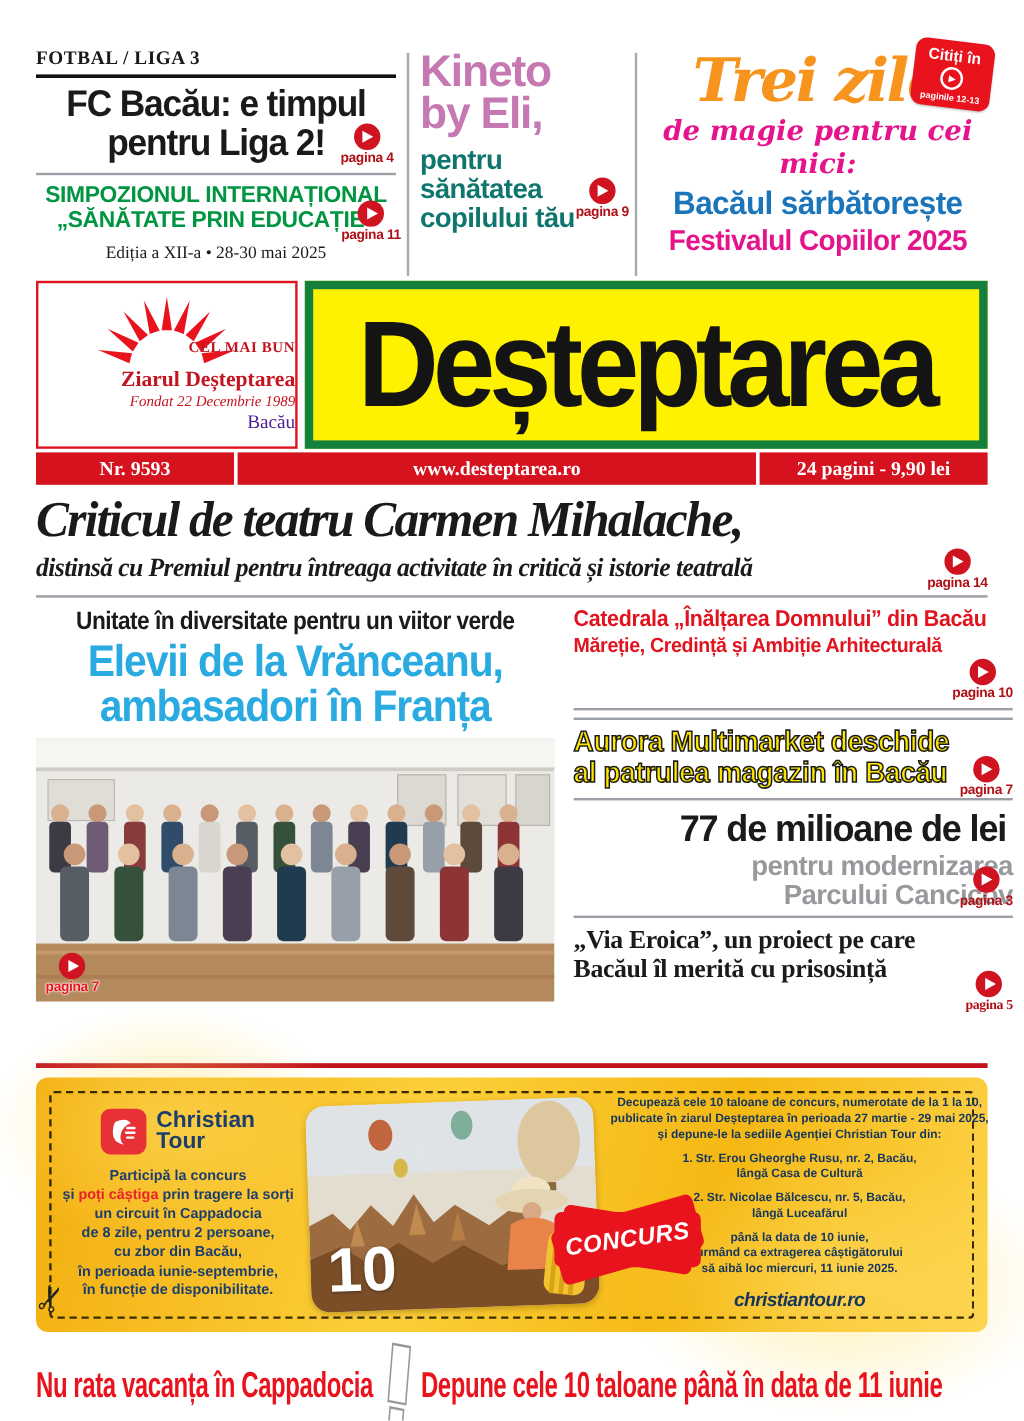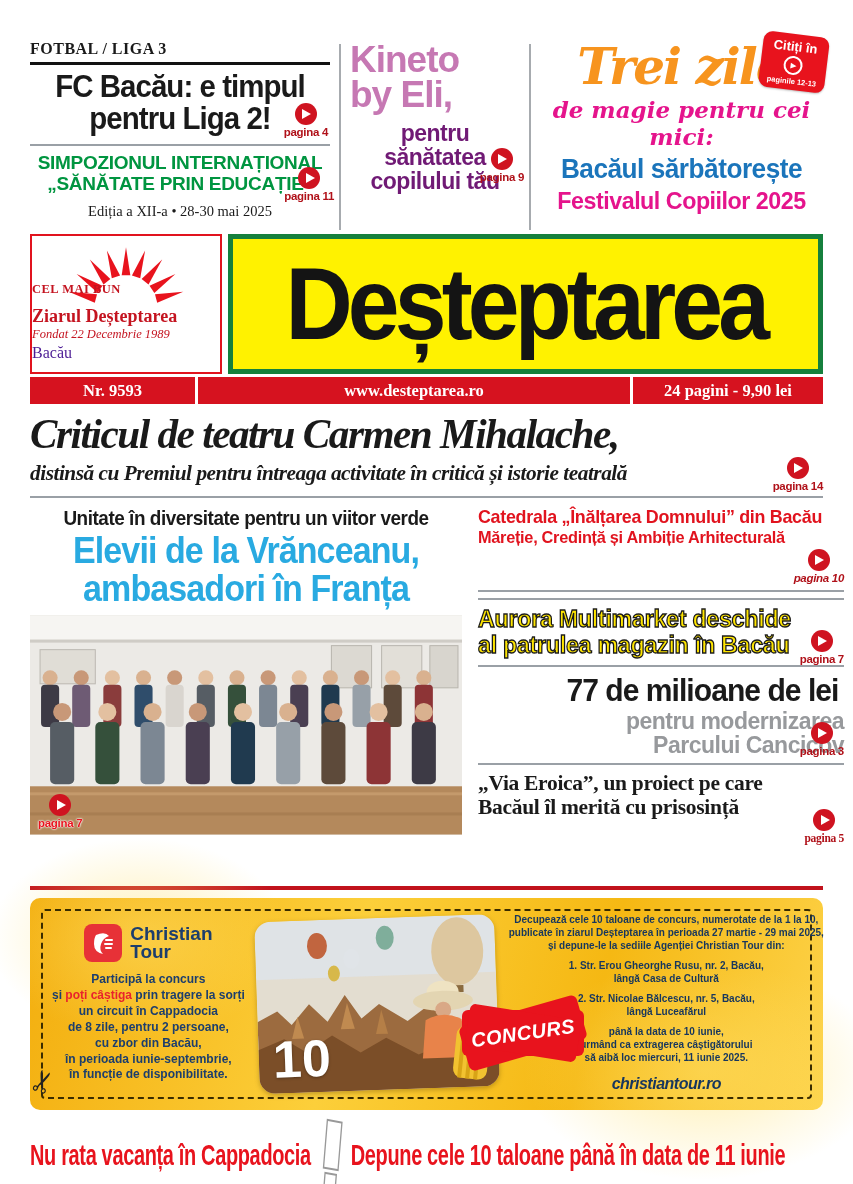--- a/index.html
+++ b/index.html
@@ -18,41 +18,41 @@
   .kicker1{font-family:"Liberation Serif",serif;font-weight:700;font-size:16px;letter-spacing:.5px;border-bottom:3px solid #111;padding-bottom:4px;}
   .fcb{position:relative;text-align:center;padding-top:6px;}
   .fcb .h{font-size:31px;font-weight:800;letter-spacing:-1px;line-height:1.02;transform:scaleX(.95);}
   .fcb .badge{position:absolute;right:2px;bottom:-4px;}
   .hr-gray{border-top:2px solid #9aa0a6;margin:10px 0 6px 0;}
   .greenblk{position:relative;text-align:center;color:#009540;font-weight:800;font-size:19px;line-height:1.12;letter-spacing:-.3px;}
   .greenblk .badge{position:absolute;right:-4px;bottom:-8px;}
   .ednote{font-family:"Liberation Serif",serif;font-size:14.5px;text-align:center;margin-top:8px;}
   .tcol2{width:170px;position:relative;padding-top:2px;}
   .kineto{color:#c678b3;font-weight:800;font-size:37px;line-height:.95;letter-spacing:-1px;}
-  .kinsub{color:#701a75;font-weight:800;font-size:23px;line-height:1.04;margin-top:10px;letter-spacing:-.5px;text-align:center;}
+  .kinsub{color:#0f766e;font-weight:800;font-size:23px;line-height:1.04;margin-top:10px;letter-spacing:-.5px;}
   .tcol2 .badge{position:absolute;right:-4px;top:108px;}
   .tcol3{flex:1;text-align:center;position:relative;padding-top:2px;}
   .script1{font-family:"DejaVu Serif","Liberation Serif",serif;font-style:italic;font-weight:700;font-size:50px;color:#f7941e;letter-spacing:-2px;line-height:1;}
   .script2{font-family:"DejaVu Serif","Liberation Serif",serif;font-style:italic;font-weight:700;font-size:23px;color:#e5148c;margin-top:4px;}
   .bluebig{color:#1b75bb;font-weight:800;font-size:27px;letter-spacing:-.5px;margin-top:4px;transform:scaleX(.97);}
   .magbig{color:#e5148c;font-weight:800;font-size:24px;letter-spacing:-.5px;margin-top:2px;transform:scaleX(.97);}
   .cititi{position:absolute;right:-4px;top:-6px;background:#e8131d;border-radius:9px;padding:5px 8px 4px 8px;transform:rotate(7deg);color:#fff;text-align:center;box-shadow:0 1px 2px rgba(0,0,0,.25);}
   .cititi .t1{font-size:13px;font-weight:800;}
   .cititi .ring{width:15px;height:15px;border:2px solid #fff;border-radius:50%;margin:2px auto;display:flex;align-items:center;justify-content:center;}
   .cititi .ring .tri{width:0;height:0;border-left:6px solid #fff;border-top:3.5px solid transparent;border-bottom:3.5px solid transparent;margin-left:1px;}
   .cititi .t2{font-size:7.5px;font-weight:800;}
   
   .masthead{display:flex;height:140px;margin-top:4px;}
-  .mlogo{width:192px;box-sizing:border-box;border:2px solid #e1131e;background:#fff;text-align:left;position:relative;}
+  .mlogo{width:218px;box-sizing:border-box;border:2px solid #e1131e;background:#fff;text-align:right;position:relative;}
   .mlogo svg{display:block;margin:2px auto 0 auto;}
   .celmai{position:absolute;top:46px;left:0;right:0;font-family:"Liberation Serif",serif;font-weight:700;font-size:12.5px;color:#c41420;letter-spacing:.5px;}
   .ztitle{font-family:"Liberation Serif",serif;font-weight:700;font-size:18px;color:#c41420;margin-top:-4px;}
   .zfond{font-family:"Liberation Serif",serif;font-style:italic;font-size:12.5px;color:#c41420;}
   .zcity{font-family:"Liberation Serif",serif;font-size:16px;color:#4c1d95;margin-top:2px;}
-  .mtitlebox{flex:1;margin-left:6px;background:#fff200;border:5px solid #15803d;box-sizing:border-box;display:flex;align-items:center;justify-content:center;overflow:hidden;}
+  .mtitlebox{flex:1;margin-left:6px;background:#fff200;border:7px solid #15803d;box-sizing:border-box;display:flex;align-items:center;justify-content:center;overflow:hidden;}
   .mtitle{font-size:96px;font-weight:800;letter-spacing:-5px;color:#141414;transform:scale(.97,1.06);line-height:1;}
   
   .redbar{display:flex;height:27px;margin-top:3px;gap:3px;font-family:"Liberation Serif",serif;font-weight:700;font-size:16.5px;color:#fff;}
   .redbar>div{background:#d6121f;display:flex;align-items:center;}
   .rb1{width:300px;padding-left:8px;}
   .rb2{width:165px;justify-content:center;}
   .rb3{flex:1;justify-content:center;}
   .rb4{width:190px;justify-content:center;}
   
   .lead{margin-top:9px;position:relative;}
@@ -67,21 +67,21 @@
   .photo{margin-top:8px;width:100%;height:220px;position:relative;background:#eceae6;}
   .photo svg{display:block;}
   .photo .badge{position:absolute;left:8px;bottom:6px;}
   .photo .lbl{color:#e8131d;text-shadow:0 0 2px #fff,0 0 2px #fff,0 0 1px #fff;}
   .bvd{width:2px;background:#a7abaf;margin:2px 8px 0 8px;}
   .rcol{flex:1;}
   .rsep{border-top:2px solid #9aa0a6;margin:6px 0;}
   .stA{color:#e1131e;position:relative;}
   .stA .l1{font-weight:800;font-size:19px;letter-spacing:-.3px;transform:scaleX(.94);transform-origin:left;white-space:nowrap;}
   .stA .l2{font-weight:800;font-size:17px;letter-spacing:-.3px;transform:scaleX(.96);transform-origin:left;white-space:nowrap;}
-  .rowbadge{display:flex;justify-content:flex-end;margin-top:1px;font-style:italic;}
+  .rowbadge{display:flex;justify-content:flex-end;margin-top:1px;}
   .stB .k{font-family:"Liberation Serif",serif;font-weight:700;font-size:16.5px;margin:2px 0 4px 0;}
   .stB .t{font-weight:800;font-size:23px;line-height:1.08;letter-spacing:-.5px;position:relative;transform:scaleX(.97);transform-origin:left;}
   .stB .badge{position:absolute;right:0;bottom:-4px;}
   .stC{position:relative;}
   .stC .t{font-weight:800;font-size:24px;line-height:1.1;letter-spacing:-.3px;color:#ffe600;-webkit-text-stroke:1.3px #1a1a1a;transform:scaleX(.97);transform-origin:left;white-space:nowrap;}
   .stC .badge{position:absolute;right:0;bottom:-6px;}
   .stD{text-align:right;position:relative;}
   .stD .t{font-weight:800;font-size:31px;letter-spacing:-1px;transform:scaleX(.97);}
   .stD .s{color:#97999c;font-weight:800;font-size:23px;line-height:1.05;letter-spacing:-.5px;}
   .stD .badge{position:absolute;right:0;bottom:0;}

